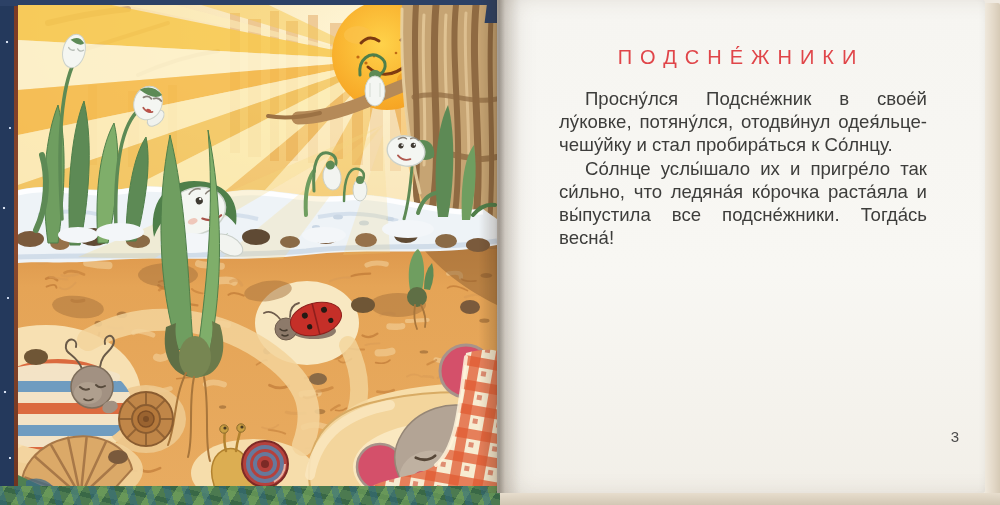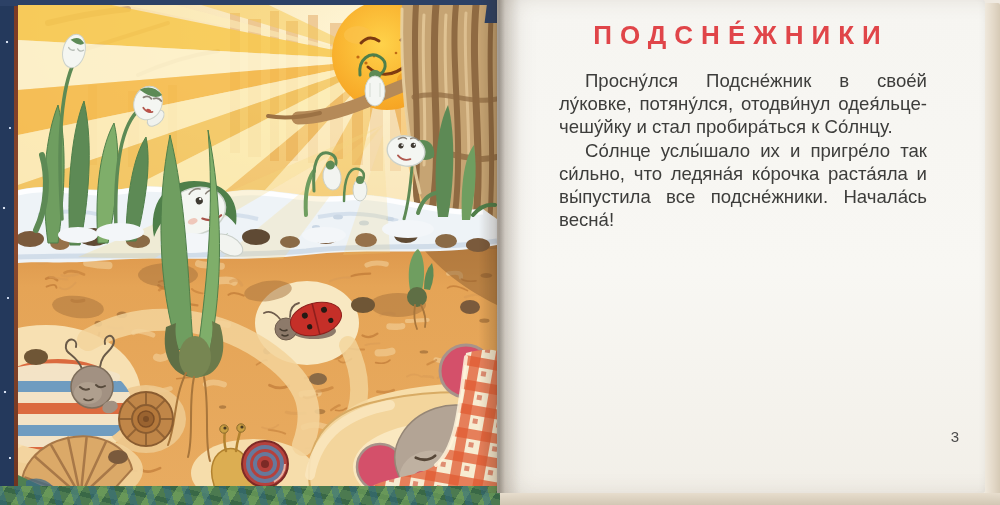--- a/index.html
+++ b/index.html
@@ -26,21 +26,21 @@
   .illustration{position:absolute;left:18px;top:5px;width:479px;height:482px;}
   .illustration svg{display:block;}
 
   .gutter-navy{position:absolute;left:486px;top:0;width:15px;height:23px;background:#2c4166;transform:skewX(-7deg);}
 
   
   .page-right{position:absolute;left:497px;top:0;width:488px;height:493px;
     background:linear-gradient(180deg,#f6f5f1,#f8f7f3 55%,#f2efe8);
     border-radius:0 3px 3px 0;
     box-shadow:inset 20px 0 30px -14px rgba(90,70,45,.35),inset -6px 0 10px -8px rgba(0,0,0,.10);}
-  .title{margin:20px 8px 0;text-align:center;font-size:26px;font-weight:bold;letter-spacing:8px;color:#e04549;white-space:nowrap;}
+  .title{margin:46px 8px 0;text-align:center;font-size:20px;font-weight:normal;letter-spacing:8px;color:#e04549;white-space:nowrap;}
   .text-block{margin:18px 58px 12px 62px;font-size:18.6px;line-height:23.2px;color:#3d3d3b;text-align:justify;}
   .text-block p{margin:0;text-indent:26px;}
   .page-num{position:absolute;right:26px;top:428px;font-size:15px;color:#4c4c4c;}
 
   .gutter-shadow{position:absolute;left:479px;top:0;width:42px;height:493px;pointer-events:none;
     background:linear-gradient(90deg,rgba(60,40,20,0) 0%,rgba(60,40,20,.20) 38%,rgba(30,18,8,.30) 48%,rgba(60,40,20,.10) 62%,rgba(255,255,255,0) 100%);}
 
   .stack-right{position:absolute;left:985px;top:3px;width:15px;height:498px;
     background:linear-gradient(90deg,#efe8dc,#e2d7c6 60%,#d6cab6);border-radius:0 2px 2px 0;}
   .stack-bottom{position:absolute;left:500px;top:493px;width:500px;height:12px;
@@ -579,21 +579,21 @@
   </svg>
   </div>
 
   <div class="edge-leaves"></div>
   <div class="gutter-navy"></div>
 
   <div class="page-right">
     <h1 class="title">ПОДСНЕ́ЖНИКИ</h1>
     <div class="text-block">
       <p>Просну́лся Подсне́жник в свое́й лу́ковке, потяну́лся, отодви́нул одея́льце-чешу́йку и стал пробира́ться к Со́лнцу.</p>
-      <p>Со́лнце услы́шало их и пригре́ло так си́льно, что ледяна́я ко́рочка раста́яла и вы́пустила все подсне́жники. Начала́сь весна́!</p>
+      <p>Со́лнце услы́шало их и пригре́ло так си́льно, что ледяна́я ко́рочка раста́яла и вы́пустила все подсне́жники. Тогда́сь весна́!</p>
     </div>
     <div class="page-num">3</div>
   </div>
 
   <div class="gutter-shadow"></div>
   <div class="stack-right"></div>
   <div class="stack-bottom"></div>
 </div>
 
 </body></html>

